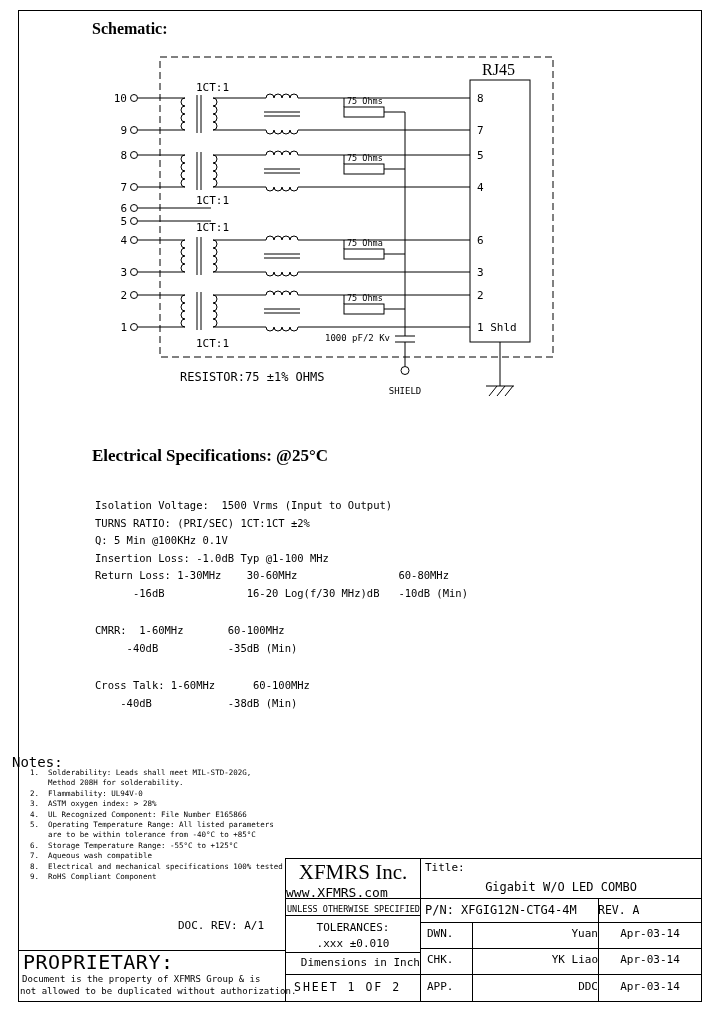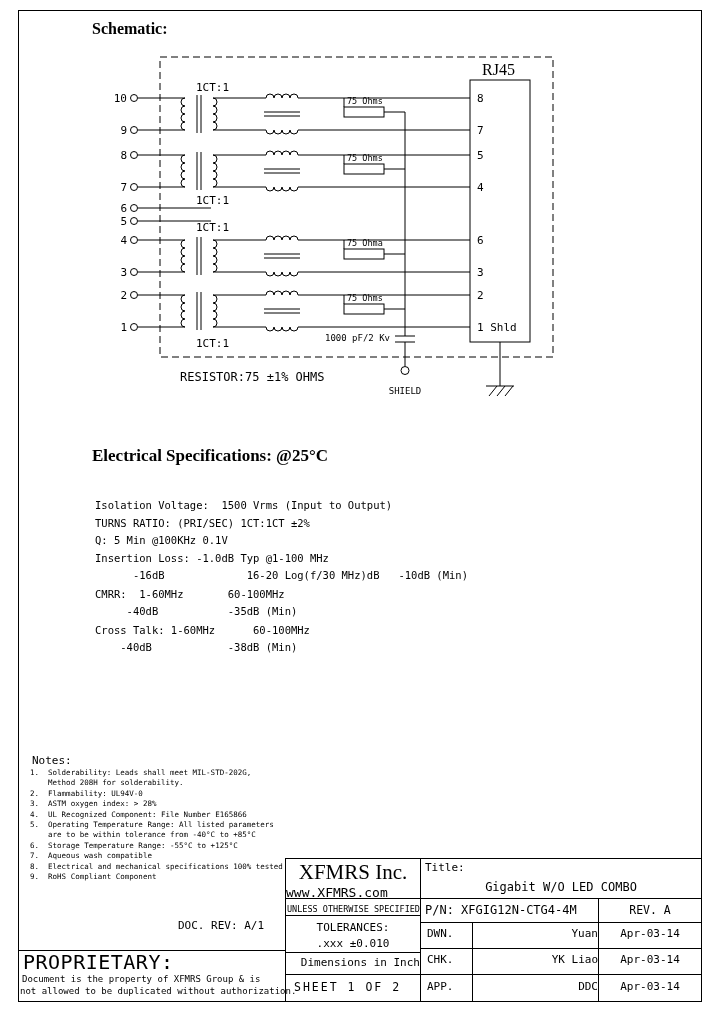--- a/index.html
+++ b/index.html
@@ -10,39 +10,39 @@
   }
   .abs{position:absolute}
   .sheet-border{position:absolute;left:18px;top:10px;width:684px;height:992px;border:1px solid #000;box-sizing:border-box}
   .hl{position:absolute;height:1px;background:#000}
   .vl{position:absolute;width:1px;background:#000}
   .serifb{font-family:"Liberation Serif",serif;font-weight:700}
   .schem-heading{left:92px;top:20px;font-size:16px}
   .specs-heading{left:92px;top:446px;font-size:17px}
   .specs{left:95px;top:497px}
   .spec-line{white-space:pre;font-size:10.5px;line-height:17.5px}
-  .spec-gap{margin-top:1px}
-  .notes-heading{left:32px;top:754px;font-size:11px}
+  .spec-gap{margin-top:20px}
+  .notes-heading{left:12px;top:754px;font-size:14px}
   .notes{left:30px;top:768px}
   .note-line{white-space:pre;font-size:7.5px;line-height:10.4px}
   .docrev{left:178px;top:919px;font-size:11px}
   .prop-heading{left:23px;top:950px;font-size:20px;letter-spacing:0.5px}
   .prop-line1{left:22px;top:974px;font-size:9px}
   .prop-line2{left:20px;top:986px;font-size:9px}
   .tb-company{left:286px;top:860px;width:134px;text-align:center;font-family:"Liberation Serif",serif;font-size:21px}
   .tb-web{left:286px;top:885px;width:134px;font-size:13px}
   .tb-unless{left:286px;top:904px;width:134px;text-align:right;font-size:8.5px}
   .tb-tol{left:286px;top:921px;width:134px;text-align:center;font-size:11px}
   .tb-tolv{left:286px;top:937px;width:134px;text-align:center;font-size:11px}
   .tb-dim{left:286px;top:956px;width:134px;text-align:right;font-size:11px}
   .tb-sheet{left:294px;top:980px;font-size:11.5px;letter-spacing:2px}
   .tb-titlelabel{left:425px;top:861px;font-size:11px}
   .tb-title{left:420px;top:880px;width:282px;text-align:center;font-size:12px}
   .tb-pn{left:425px;top:903px;font-size:12px}
-  .tb-rev{left:598px;top:903px;width:104px;text-align:center;font-size:11.5px}
+  .tb-rev{left:598px;top:903px;width:104px;text-align:left;font-size:11.5px}
   .tb-label{left:427px;font-size:11px}
   .tb-name{left:472px;width:126px;text-align:right;font-size:11px}
   .tb-date{left:598px;width:104px;text-align:center;font-size:11px}
   .r1{top:927px}.r2{top:953px}.r3{top:980px}
   svg.schem{position:absolute;left:0;top:0}
   svg.schem text{font-family:"DejaVu Sans Mono",monospace;fill:#000;stroke:none}
 </style>
 </head>
 <body>
 
@@ -173,20 +173,21 @@
     <text x="405" y="394" text-anchor="middle" font-size="9">SHIELD</text>
   </g>
 </svg>
 
 <div class="abs serifb specs-heading">Electrical Specifications: @25°C</div>
 <div class="abs specs">
   <div class="spec-line">Isolation Voltage:  1500 Vrms (Input to Output)</div>
   <div class="spec-line">TURNS RATIO: (PRI/SEC) 1CT:1CT ±2%</div>
   <div class="spec-line">Q: 5 Min @100KHz 0.1V</div>
   <div class="spec-line">Insertion Loss: -1.0dB Typ @1-100 MHz</div>
+  <div class="spec-line">Return Loss: 1-30MHz    30-60MHz                60-80MHz</div>
   <div class="spec-line">      -16dB             16-20 Log(f/30 MHz)dB   -10dB (Min)</div>
   <div class="spec-line spec-gap">CMRR:  1-60MHz       60-100MHz</div>
   <div class="spec-line">     -40dB           -35dB (Min)</div>
   <div class="spec-line spec-gap">Cross Talk: 1-60MHz      60-100MHz</div>
   <div class="spec-line">    -40dB            -38dB (Min)</div>
 </div>
 
 <div class="abs notes-heading">Notes:</div>
 <div class="abs notes">
   <div class="note-line">1.  Solderability: Leads shall meet MIL-STD-202G,</div>

